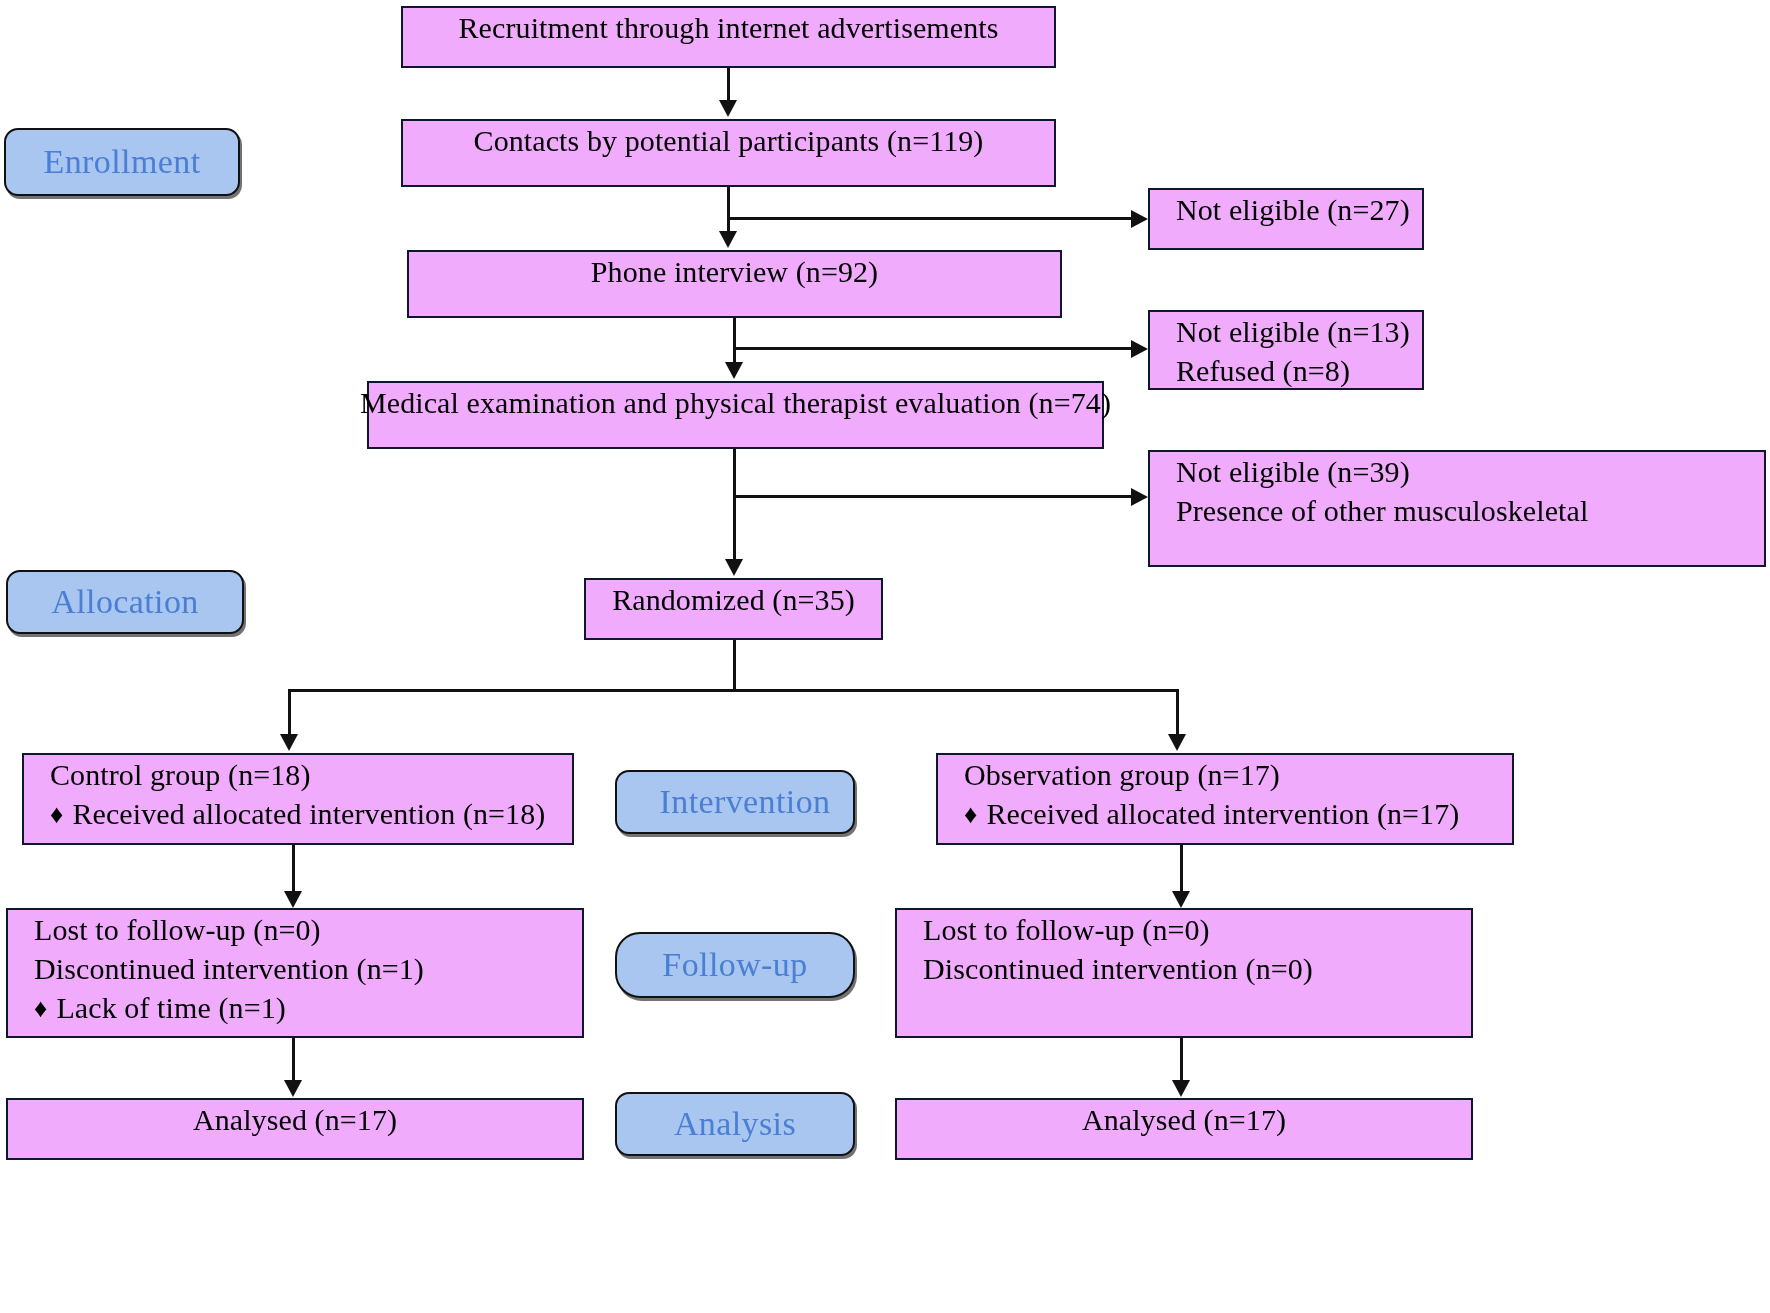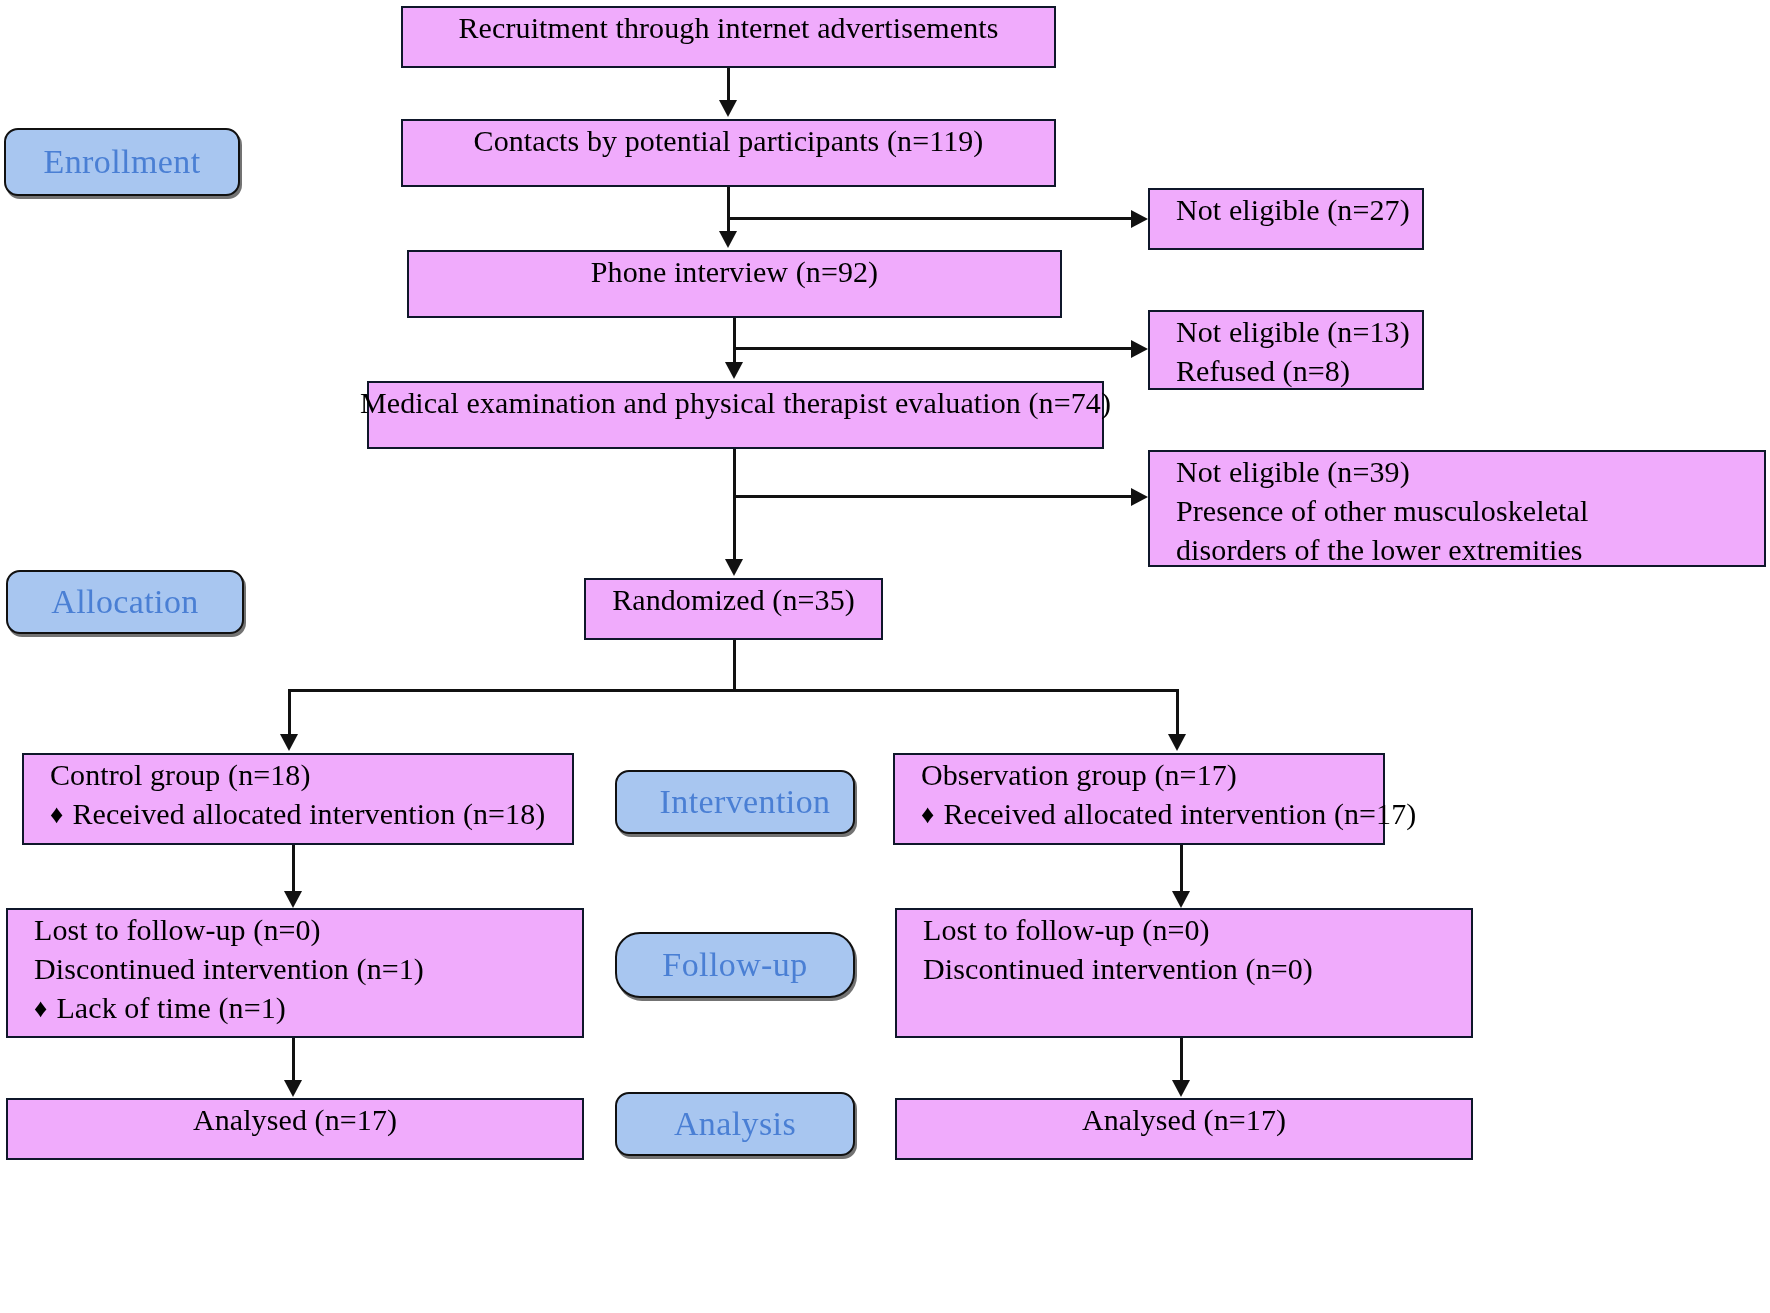--- a/index.html
+++ b/index.html
@@ -138,29 +138,28 @@
   </div>
 
   <div class="box left" style="left:1148px; top:310px; width:276px; height:80px;">
     <span class="ln">Not eligible (n=13)</span>
     <span class="ln">Refused         (n=8)</span>
   </div>
 
   <div class="box left" style="left:1148px; top:450px; width:618px; height:117px;">
     <span class="ln">Not eligible (n=39)</span>
     <span class="ln">Presence of other musculoskeletal</span>
-    <span class="ln">disorders of the lower extremities</span>
   </div>
 
   <div class="box left" style="left:22px; top:753px; width:552px; height:92px;">
     <span class="ln">Control group (n=18)</span>
     <span class="bullet-ln"><span class="bullet">♦</span><span>Received allocated intervention (n=18)</span></span>
   </div>
 
-  <div class="box left" style="left:893px; top:753px; width:492px; height:92px;">
+  <div class="box left" style="left:936px; top:753px; width:578px; height:92px;">
     <span class="ln">Observation group (n=17)</span>
     <span class="bullet-ln"><span class="bullet">♦</span><span>Received allocated intervention (n=17)</span></span>
   </div>
 
   <div class="box left" style="left:6px; top:908px; width:578px; height:130px;">
     <span class="ln">Lost to follow-up (n=0)</span>
     <span class="ln">Discontinued intervention (n=1)</span>
     <span class="bullet-ln"><span class="bullet">♦</span><span>Lack of time (n=1)</span></span>
   </div>
 

